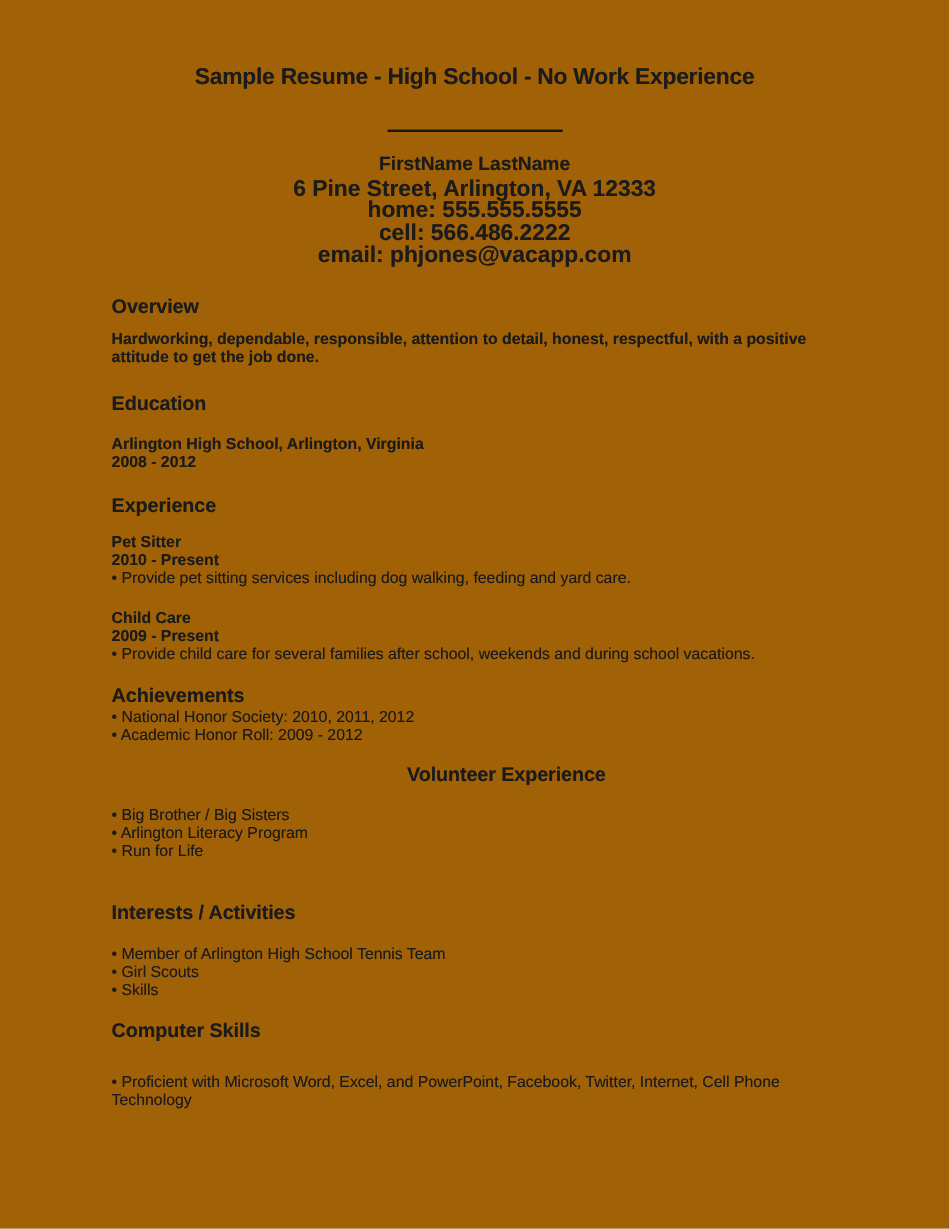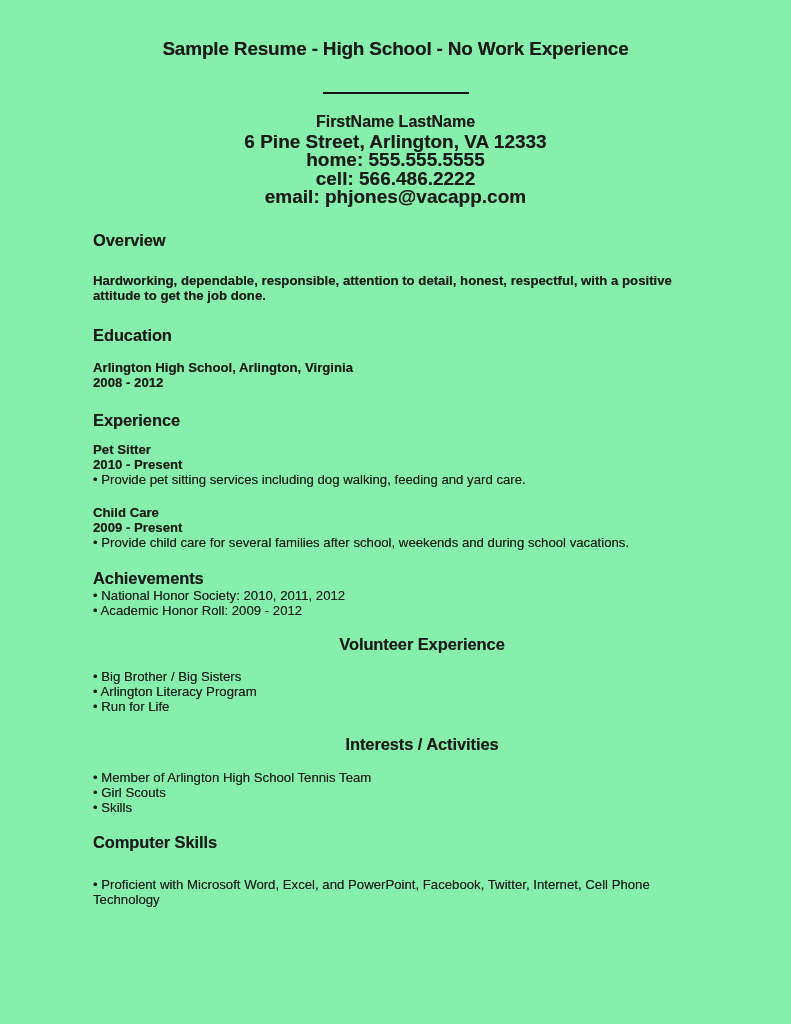--- a/index.html
+++ b/index.html
@@ -4,23 +4,23 @@
 <style>
   html, body {
     margin: 0;
     padding: 0;
     background: #ffffff;
   }
   .page {
     position: relative;
     width: 791px;
     height: 1024px;
-    background: #86efac;
+    background: #a16207;
     box-sizing: border-box;
-    padding-top: 38px;
+    padding-top: 54px;
     overflow: hidden;
     font-family: "Liberation Sans", sans-serif;
     color: #1b1b1b;
     text-shadow: 0 0 0.4px rgba(20,20,20,0.55);
   }
   .title {
     text-align: center;
     font-size: 19px;
     font-weight: 700;
     line-height: 21px;
@@ -57,31 +57,31 @@
     letter-spacing: -0.1px;
   }
   .line {
     font-size: 13.2px;
     line-height: 15px;
     white-space: nowrap;
   }
   .b { font-weight: 700; }
 
   #overview-h     { margin-top: 24px; }
-  #overview-p     { margin-top: 23px; }
+  #overview-p     { margin-top: 9px; }
   #education-h    { margin-top: 23px; }
   #education-p    { margin-top: 15px; }
   #experience-h   { margin-top: 21px; }
   #job-1          { margin-top: 12px; }
   #job-2          { margin-top: 18px; }
   #achievements-h { margin-top: 19px; }
   #achievements-l { margin-top: 0; }
   #volunteer-h    { margin-top: 17px; text-align: center; }
   #volunteer-l    { margin-top: 15px; }
-  #interests-h    { margin-top: 21px; text-align: center; }
+  #interests-h    { margin-top: 36px; }
   #interests-l    { margin-top: 16px; }
   #computer-h     { margin-top: 18px; }
   #computer-p     { margin-top: 25px; }
 </style>
 </head>
 <body>
 
 <div class="page">
 
   <div class="title">Sample Resume - High School - No Work Experience</div>

